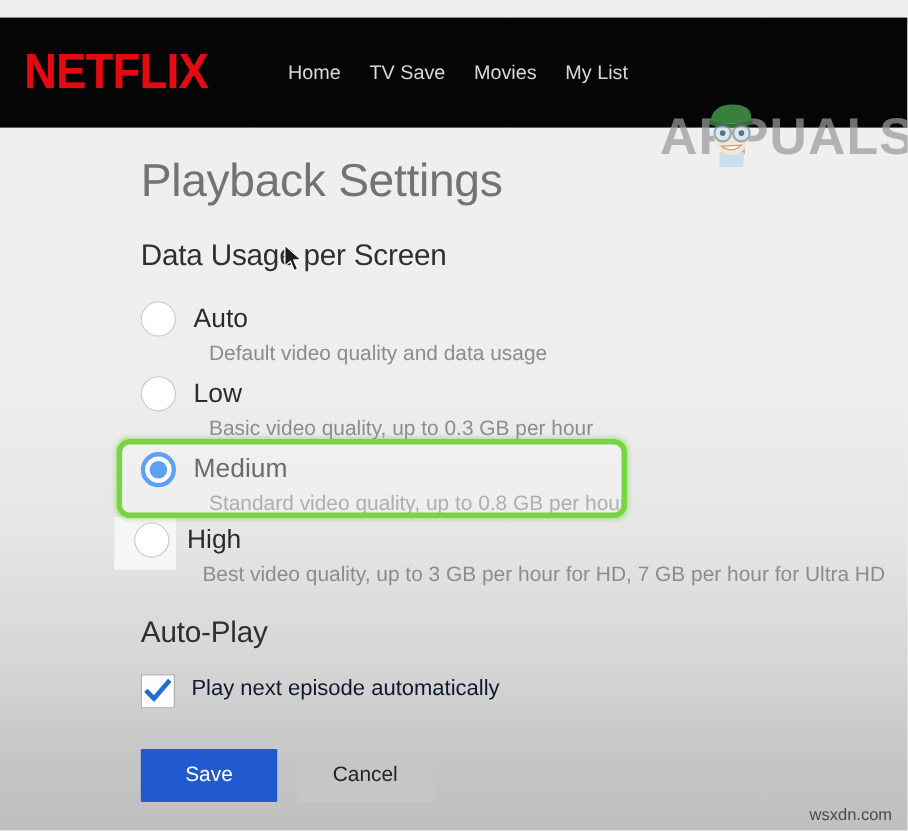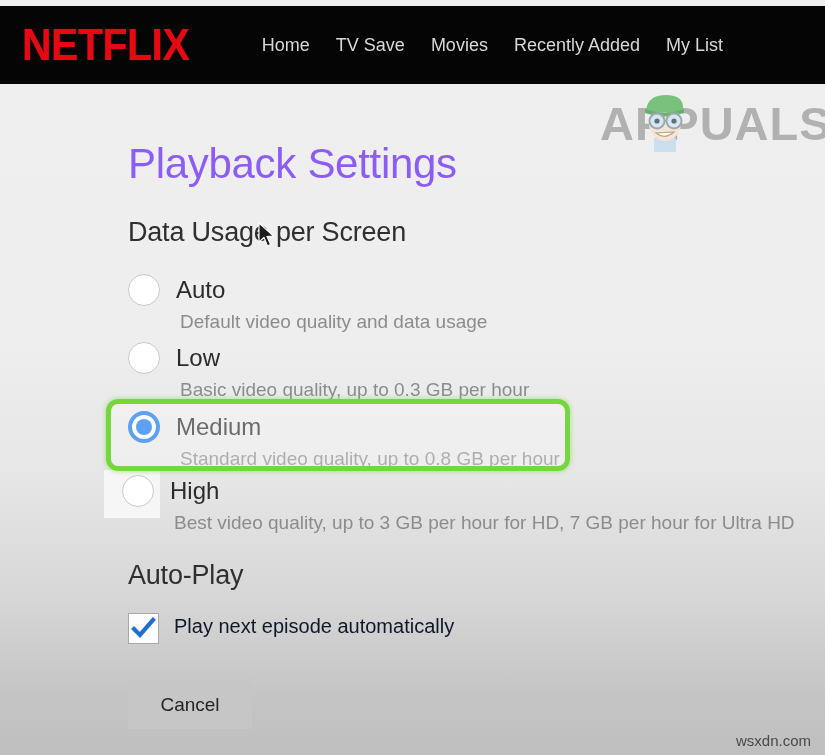--- a/index.html
+++ b/index.html
@@ -25,23 +25,23 @@
                 #eeeeee 340px,
                 #e6e6e6 480px,
                 #d6d6d6 600px,
                 #c4c4c4 700px,
                 #bfbfbf 755px);
   }
 
   
   .navbar {
     position: absolute;
-    top: 6px; left: 0;
+    top: 16px; left: 0;
     width: 825px;
-    height: 78px;
+    height: 100px;
     background: #050505;
     display: flex;
     align-items: center;
     overflow: hidden;
   }
 
   .logo {
     margin-left: 22px;
     color: #e50914;
     font-family: "Liberation Sans", sans-serif;
@@ -102,21 +102,21 @@
     left: 0; top: 78px;
     width: 825px;
   }
 
   .page-title {
     position: absolute;
     left: 128px;
     top: 62px;
     font-size: 42px;
     font-weight: normal;
-    color: #8b5cf6;
+    color: #737373;
     letter-spacing: -0.3px;
     white-space: nowrap;
   }
 
   .section-title {
     position: absolute;
     left: 128px;
     font-size: 27px;
     font-weight: normal;
     color: #2f2f2f;
@@ -161,21 +161,21 @@
     position: absolute;
     left: 48px;
     top: 2px;
     font-size: 24px;
     color: #2b2b2b;
     white-space: nowrap;
   }
 
   .option .opt-desc {
     position: absolute;
-    left: 52px;
+    left: 62px;
     top: 37px;
     font-size: 19px;
     color: #8c8c8c;
     white-space: nowrap;
   }
 
   
   #opt-auto   { top: 196px; }
   #opt-low    { top: 264px; }
   #opt-medium { top: 333px; }
@@ -280,21 +280,20 @@
 <body>
 
 <div id="page"></div>
 
 <div class="navbar">
   <div class="logo">NETFLIX</div>
   <div class="navlinks">
     <span class="navlink">Home</span>
     <span class="navlink">TV Save</span>
     <span class="navlink">Movies</span>
-    <span class="navlink">Recently Added</span>
     <span class="navlink">My List</span>
   </div>
 </div>
 
 <div class="watermark-appuals">
   <div class="wm-text">APPUALS</div>
   <svg class="wm-face" viewBox="0 0 58 62">
 
     <path d="M18 48 L18 62 L40 62 L40 48 Z" fill="#bfd9ee"></path>
 
@@ -353,20 +352,21 @@
   <div class="checkbox-row">
     <span class="checkbox">
       <svg width="25" height="25" viewBox="0 0 25 25">
         <path d="M3 13 L9 19 L22 4" fill="none" stroke="#1f6fd0" stroke-width="4.2" stroke-linecap="square"></path>
       </svg>
     </span>
     <span class="checkbox-label">Play next episode automatically</span>
   </div>
 
   <div class="btn-row">
+    <button class="btn btn-save">Save</button>
     <button class="btn btn-cancel">Cancel</button>
   </div>
 
 </div>
 
 <svg class="cursor" viewBox="0 0 18 26">
   <path d="M1 1 L1 20 L6 15.5 L9.5 24 L12.5 22.6 L9 14.5 L15.5 14 Z" fill="#1c1c1c" stroke="#ffffff" stroke-width="1.1"></path>
 </svg>
 
 <div class="watermark-footer">wsxdn.com</div>

